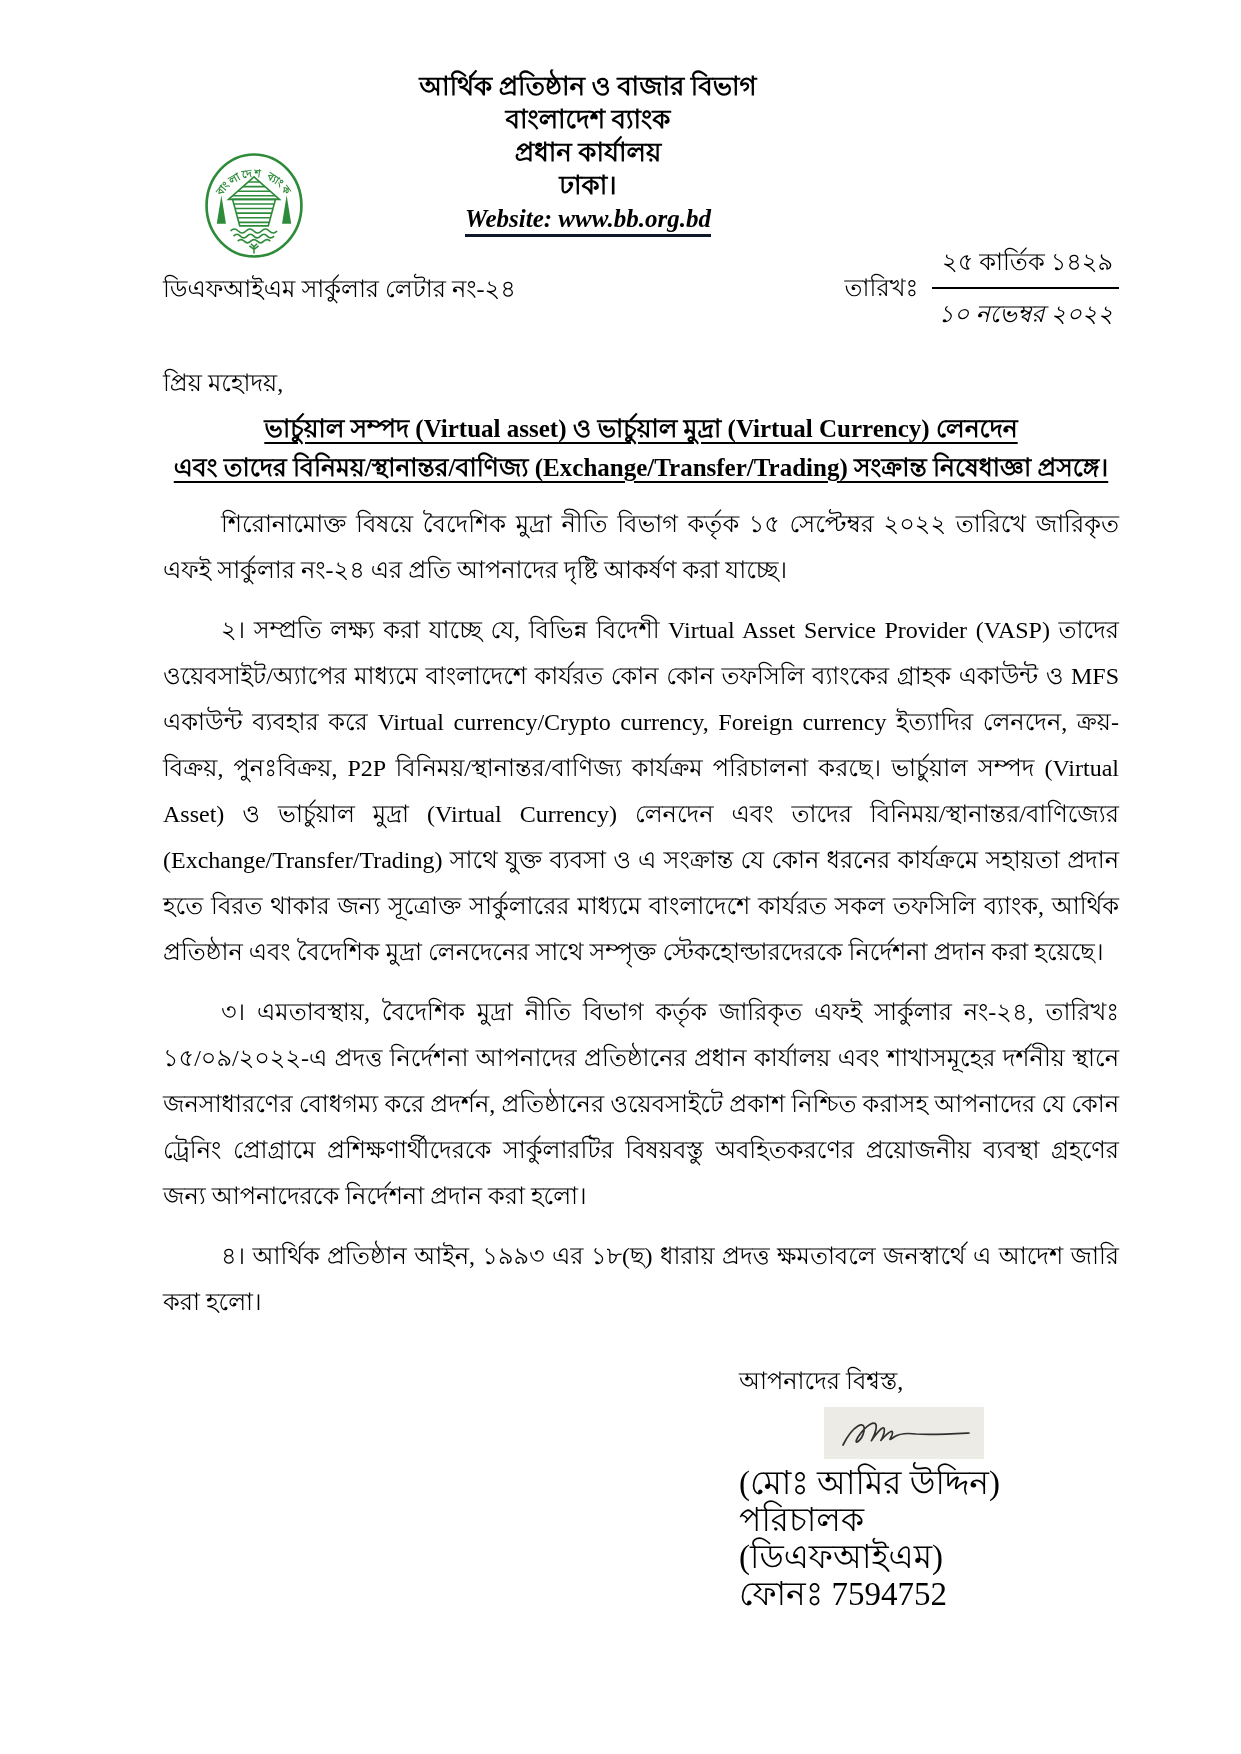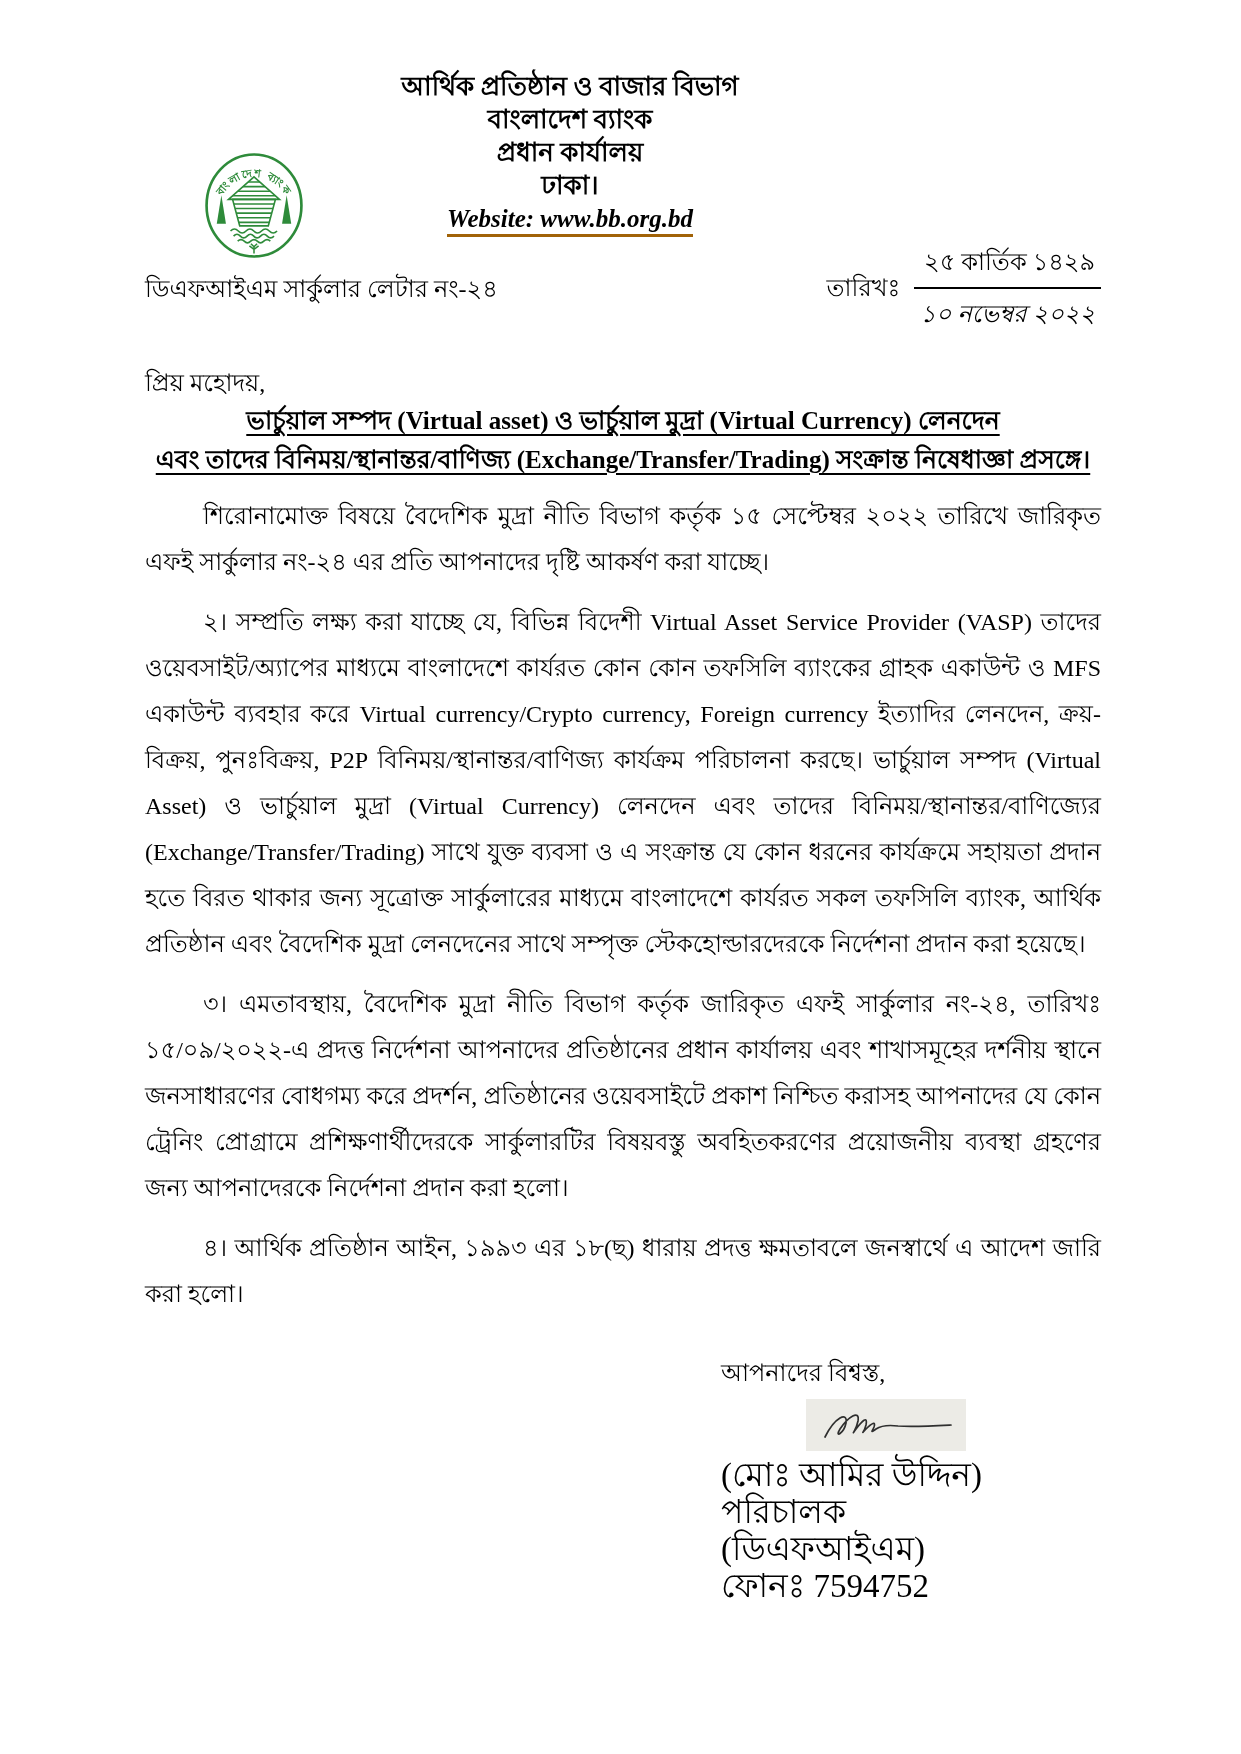--- a/index.html
+++ b/index.html
@@ -1,45 +1,45 @@
 <!DOCTYPE html>
 <html><head>
 <meta charset="utf-8">
 <style>
   html,body{margin:0;padding:0;background:#888;}
   .page{
     width:1241px;height:1754px;background:#ffffff;position:relative;
     margin:0 auto;overflow:hidden;color:#000;
     font-family:"Liberation Serif","DejaVu Serif",serif;
   }
-  .content{position:absolute;left:145px;top:0;width:956px;}
+  .content{position:absolute;left:163px;top:0;width:956px;}
 
   
   .header{width:850px;text-align:center;padding-top:70px;}
   .header .hline{font-size:26px;font-weight:bold;line-height:33px;}
   .website{display:inline-block;font-size:25px;font-weight:bold;font-style:italic;
-    border-bottom:3px solid #a16207;padding-bottom:0px;margin-top:2px;line-height:30px;}
+    border-bottom:3px solid #0f172a;padding-bottom:0px;margin-top:2px;line-height:30px;}
 
   
   .seal{position:absolute;left:203px;top:152px;width:102px;height:108px;}
 
   
   .refrow{display:flex;justify-content:space-between;align-items:center;margin-top:6px;width:100%;}
   .circno{font-size:24px;line-height:34px;}
   .datewrap{display:flex;align-items:center;gap:14px;}
   .datelabel{font-size:24px;}
   .datestack{text-align:right;font-size:24px;}
   .date-top{padding:0 6px 4px 6px;border-bottom:2px solid #000;}
   .date-bot{padding:6px 6px 0 6px;font-style:italic;}
 
   .addressee{margin-top:8px;font-size:24px;line-height:37px;}
 
   .salutation{margin-top:30px;font-size:24px;line-height:36px;}
 
-  .subject{margin-top:0;text-align:center;font-size:25px;font-weight:bold;line-height:39px;}
+  .subject{margin-top:8px;text-align:center;font-size:25px;font-weight:bold;line-height:39px;}
   .subject .sline{text-decoration:underline;text-underline-offset:5px;text-decoration-thickness:2px;}
 
   .para{font-size:24px;line-height:46px;text-align:justify;text-indent:58px;margin:14px 0 0 0;}
 
   
   .sigblock{width:330px;margin-left:auto;margin-right:50px;margin-top:38px;text-align:left;}
   .closing{font-size:24px;line-height:36px;}
   .sigimg{width:160px;height:52px;background:#ecebe6;margin:8px auto 6px auto;display:flex;align-items:center;justify-content:center;}
   .signer{font-size:33px;line-height:37px;}
 </style>

